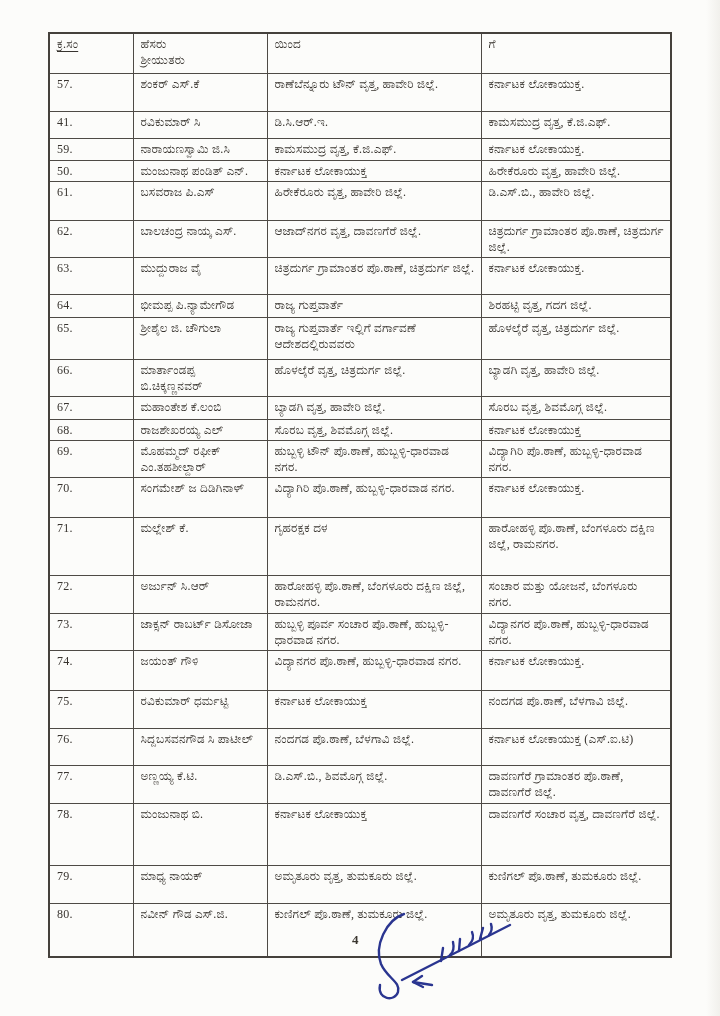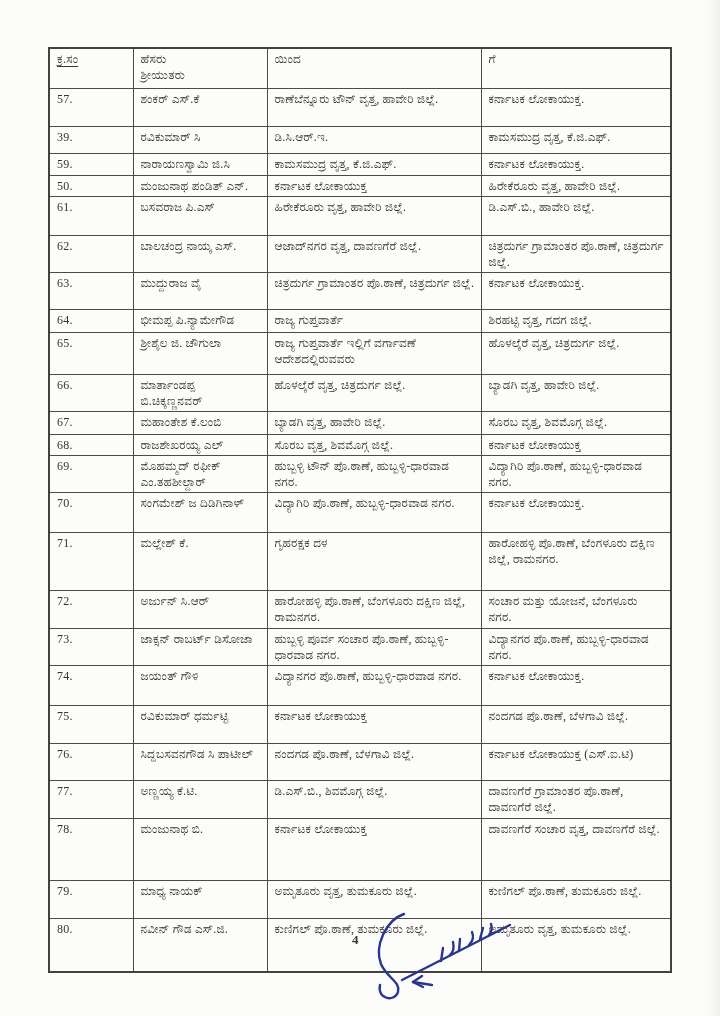--- a/index.html
+++ b/index.html
@@ -10,21 +10,21 @@
     overflow:hidden;
   }
   .page{
     position:relative;
     width:720px;height:1016px;
     background:linear-gradient(to left, #f1f0ec 0, #fcfcfa 14px),
                linear-gradient(to bottom,#fcfcfa,#fbfaf7);
     background-color:#fcfcfa;
   }
   table.transfer-table{
-    position:absolute;left:48px;top:47px;
+    position:absolute;left:48px;top:32px;
     width:624px;
     border-collapse:collapse;
     table-layout:fixed;
     color:#38342f;
     font-size:12px;
     line-height:16px;
     letter-spacing:.2px;
   }
   table.transfer-table th, table.transfer-table td{
     border:1.4px solid #4e4a45;
@@ -104,21 +104,21 @@
     </thead>
     <tbody id="table-body">
     <tr>
       <td class="c-sl">57.</td>
       <td class="c-name">ಶಂಕರ್ ಎಸ್.ಕೆ</td>
       <td class="c-from">ರಾಣೆಬೆನ್ನೂರು ಟೌನ್ ವೃತ್ತ, ಹಾವೇರಿ ಜಿಲ್ಲೆ.</td>
       <td class="c-to">ಕರ್ನಾಟಕ ಲೋಕಾಯುಕ್ತ.</td>
     </tr>
 
     <tr>
-      <td class="c-sl">39.</td>
+      <td class="c-sl">41.</td>
       <td class="c-name">ರವಿಕುಮಾರ್ ಸಿ</td>
       <td class="c-from">ಡಿ.ಸಿ.ಆರ್.ಇ.</td>
       <td class="c-to">ಕಾಮಸಮುದ್ರ ವೃತ್ತ, ಕೆ.ಜಿ.ಎಫ್.</td>
     </tr>
 
     <tr>
       <td class="c-sl">59.</td>
       <td class="c-name">ನಾರಾಯಣಸ್ವಾಮಿ ಜಿ.ಸಿ</td>
       <td class="c-from">ಕಾಮಸಮುದ್ರ ವೃತ್ತ, ಕೆ.ಜಿ.ಎಫ್.</td>
       <td class="c-to">ಕರ್ನಾಟಕ ಲೋಕಾಯುಕ್ತ.</td>

